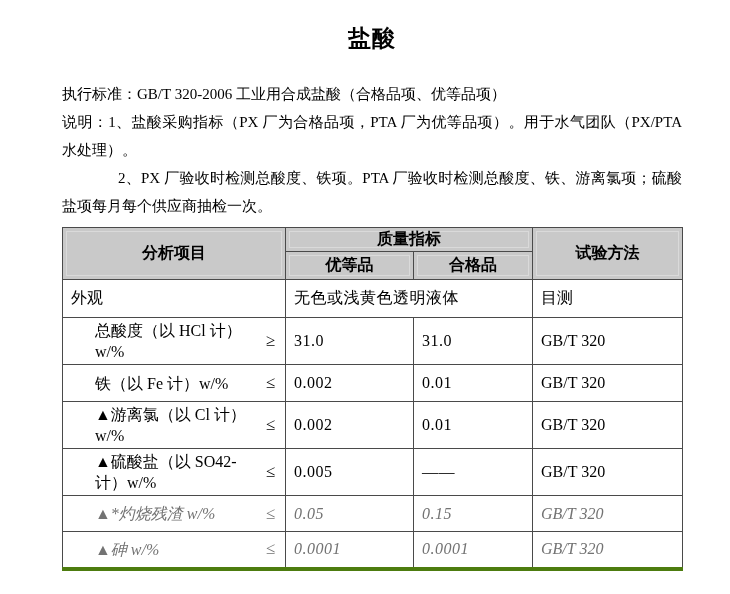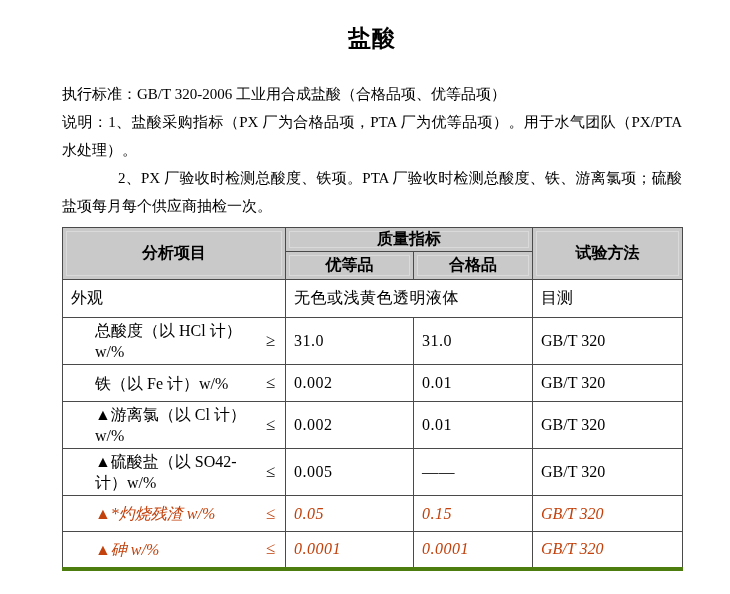--- a/index.html
+++ b/index.html
@@ -65,21 +65,21 @@
     width: 100%;
   }
   .item-label { flex: 1 1 auto; line-height: 21px; margin-left: 24px; }
   .op {
     flex: 0 0 auto;
     padding-left: 4px;
     padding-right: 2px;
     font-size: 17px;
   }
   tr.muted td {
-    color: #c2410c;
+    color: #737373;
     font-style: italic;
   }
   .val-cell { letter-spacing: 0.5px; }
 </style>
 </head>
 <body>
 
 <div class="page">
 
   <h1 class="doc-title">盐酸</h1>

